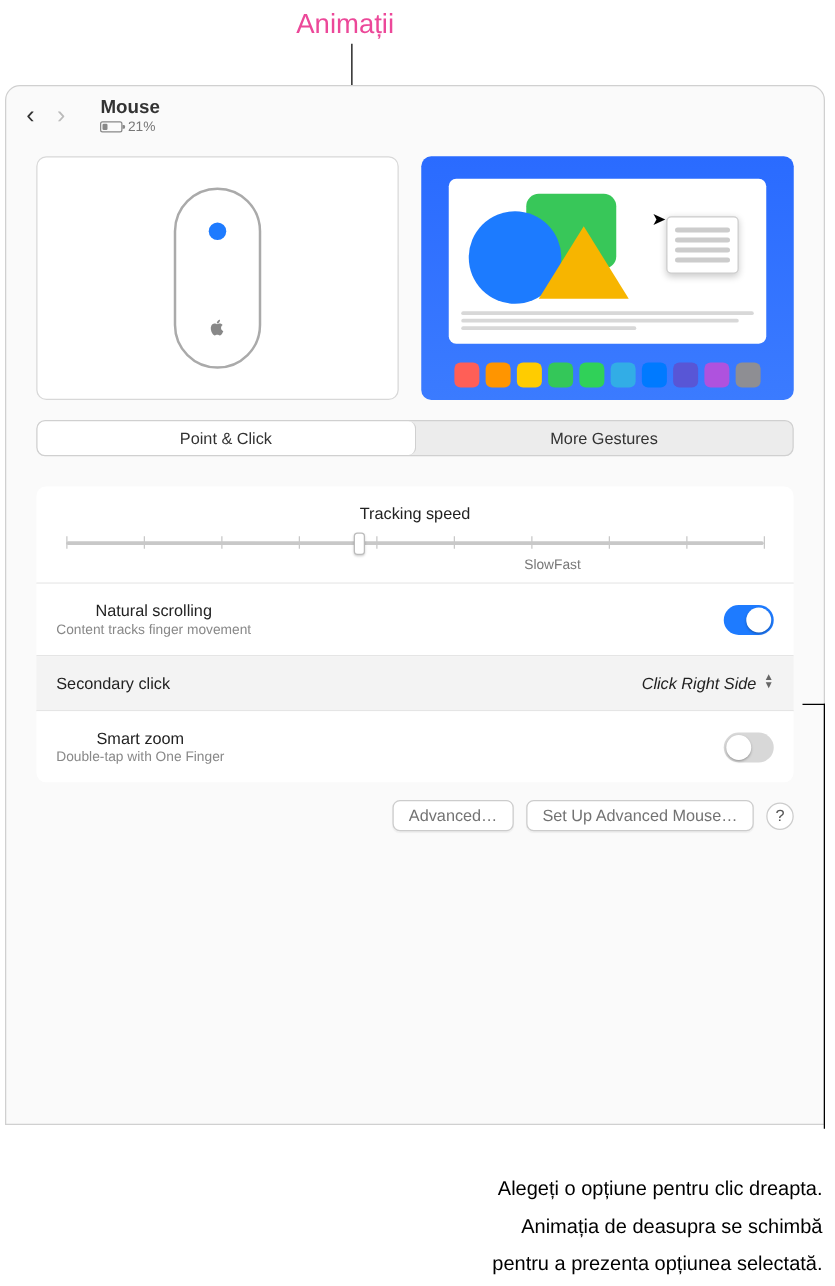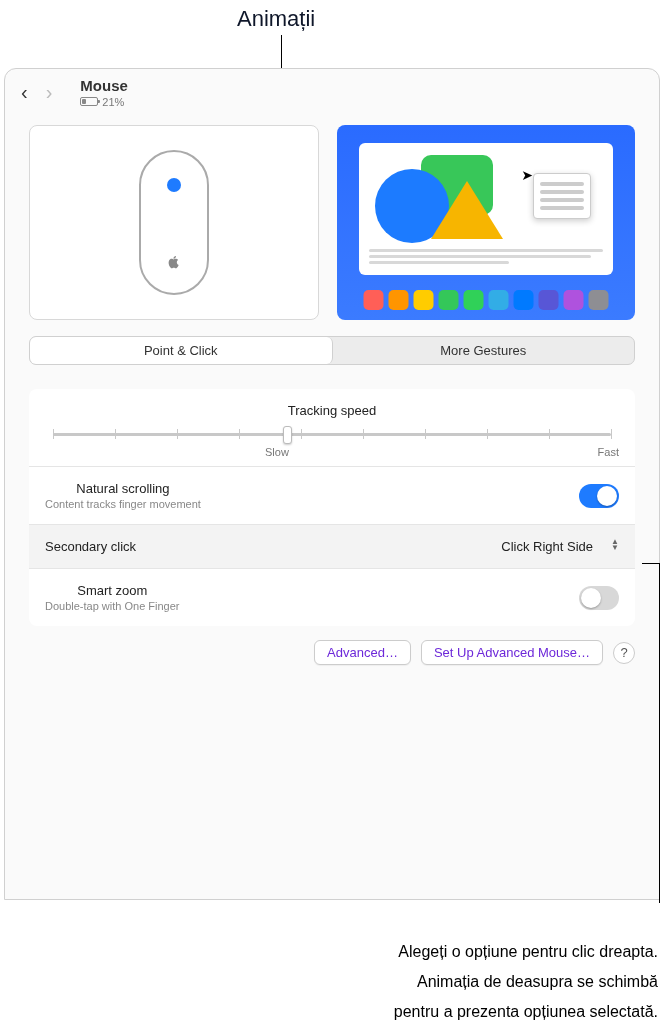--- a/index.html
+++ b/index.html
@@ -9,21 +9,21 @@
     height: 1029px;
     background: #fff;
     position: relative;
     color: #000;
   }
   .callout-top {
     position: absolute;
     top: 6px;
     left: 237px;
     font-size: 22px;
-    color: #0f172a;
+    color: #ec4899;
   }
   .callout-line-top {
     position: absolute;
     top: 35px;
     left: 281px;
     width: 1px;
     height: 118px;
     background: #000;
   }
   .window {
@@ -333,21 +333,21 @@
     top: 2px;
     width: 9px;
     height: 18px;
     background: #fff;
     border: 1px solid #bbb;
     border-radius: 3px;
     box-shadow: 0 1px 2px rgba(0,0,0,0.2);
   }
   .slider-labelrow {
     display: flex;
-    justify-content: space-between;
+    justify-content: center;
     font-size: 11px;
     color: #777;
     padding: 2px 0 0 0;
   }
   .toggle {
     width: 40px;
     height: 24px;
     border-radius: 12px;
     position: relative;
   }
@@ -360,23 +360,24 @@
     height: 20px;
     background: #fff;
     border-radius: 50%;
     box-shadow: 0 1px 2px rgba(0,0,0,0.3);
   }
   .toggle.on .knob { right: 2px; }
   .toggle.off .knob { left: 2px; }
   .popup {
     display: flex;
     align-items: flex-start;
-    gap: 18px;
+    gap: 6px;
     font-size: 13px;
     color: #222;
+    font-style: italic;
   }
   .popup-chevrons {
     display: flex;
     flex-direction: column;
     line-height: 6px;
     font-size: 8px;
     color: #666;
   }
   .bottom-buttons {
     display: flex;
@@ -384,21 +385,21 @@
     gap: 10px;
     margin: 14px 24px 0 24px;
     align-items: center;
   }
   .pill-btn {
     background: #fff;
     border: 1px solid #ccc;
     border-radius: 6px;
     padding: 4px 12px;
     font-size: 13px;
-    color: #6d28d9;
+    color: #737373;
     box-shadow: 0 1px 1px rgba(0,0,0,0.05);
     cursor: default;
   }
   .help-btn {
     width: 22px;
     height: 22px;
     border: 1px solid #ccc;
     border-radius: 50%;
     background: #fff;
     font-size: 13px;

